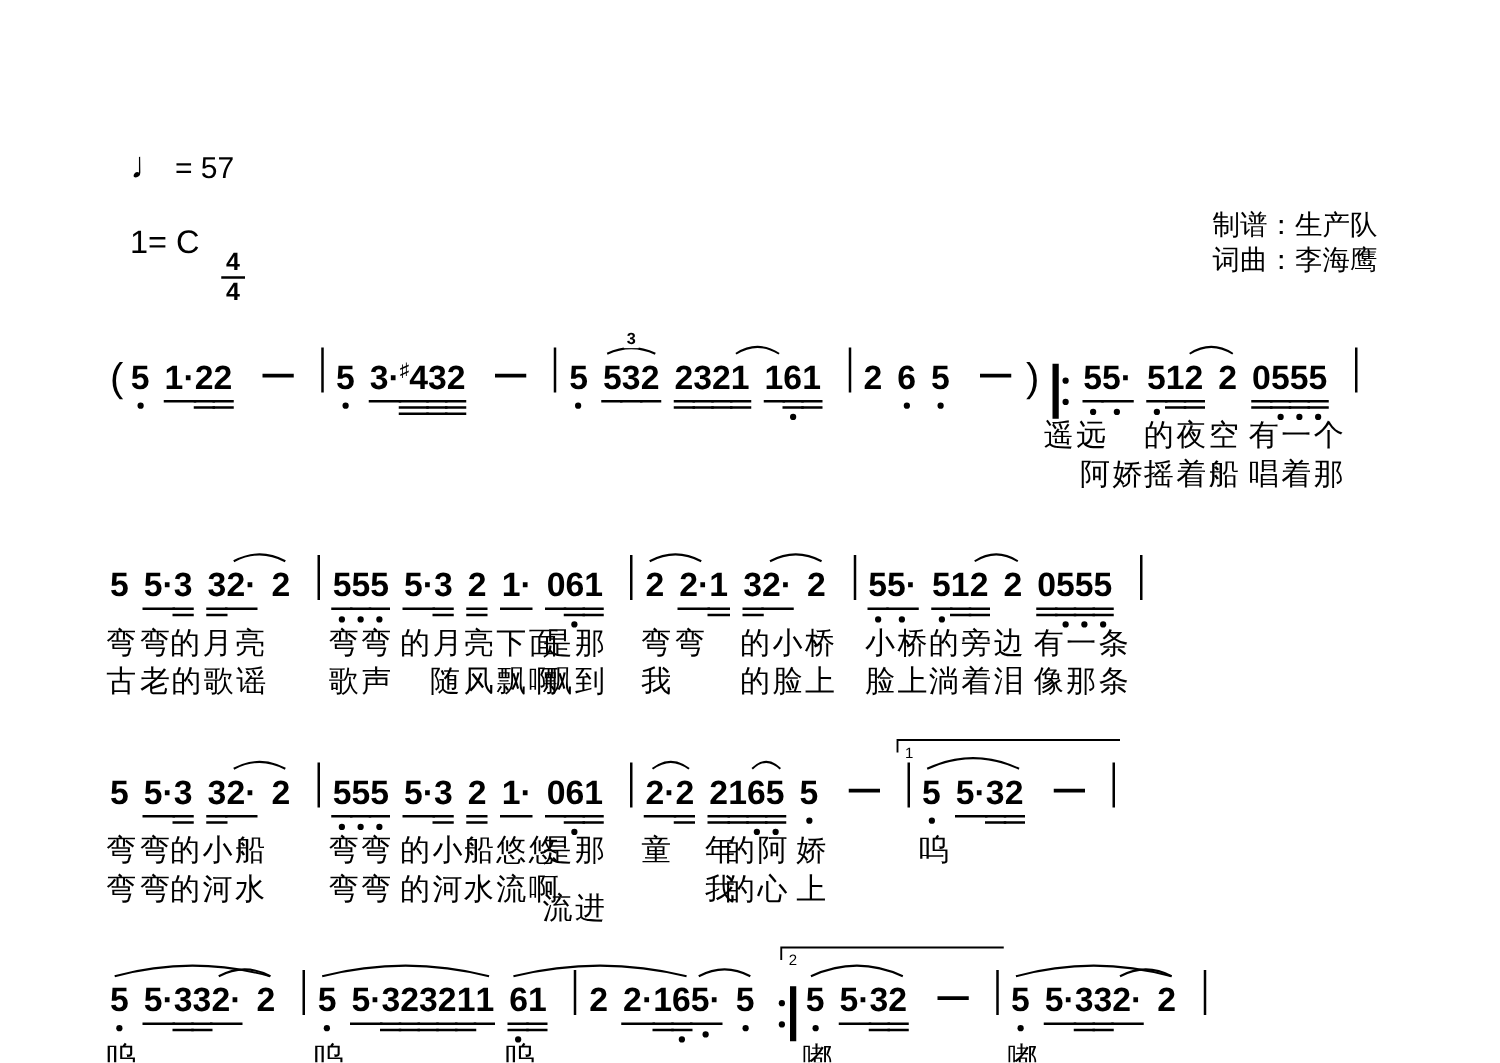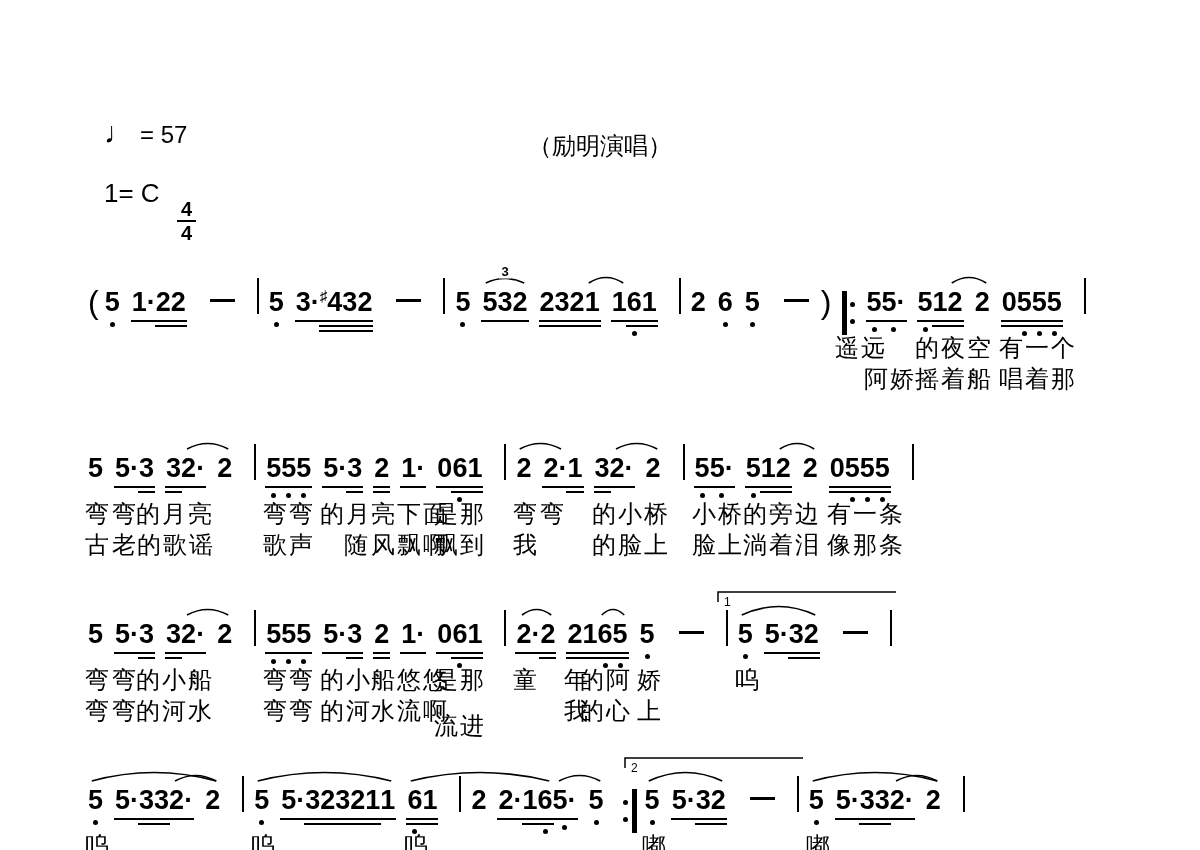--- a/index.html
+++ b/index.html
@@ -38,27 +38,30 @@
   svg.ov{position:absolute;left:0;top:0;pointer-events:none;}
 </style>
 </head>
 <body>
 
 <div class="page">
   <header>
     <div class="tempo">
       <span class="qnote">♩</span><span>= 57</span>
     </div>
-    <div class="subtitle">（励明演唱）</div>
     <div class="keysig">
       <span>1= C</span>
       <span class="frac">
         <b class="num">4</b>
         <b>4</b>
       </span>
+    </div>
+    <div class="credits">
+      <div>制谱：生产队</div>
+      <div>词曲：李海鹰</div>
     </div>
   </header>
   <main id="score">
       <div class="system rows2">
         <div class="notes-row"><span class="paren">(</span><span class="tk"><span class="nx">5</span><i class="od" style="bottom: -9px;"></i></span><span class="tk g"><span class="nx">1·</span><i class="ul ul1"></i></span><span class="tk g"><span class="nx">2</span><i class="ul ul1"></i><i class="ul ul2"></i></span><span class="tk"><span class="nx">2</span><i class="ul ul1"></i><i class="ul ul2"></i></span><span class="dash"></span><span class="bar"></span><span class="tk"><span class="nx">5</span><i class="od" style="bottom: -9px;"></i></span><span class="tk g"><span class="nx">3·</span><i class="ul ul1"></i></span><span class="tk g"><span class="acc">♯</span><span class="nx">4</span><i class="ul ul1"></i><i class="ul ul2"></i><i class="ul ul3"></i></span><span class="tk g"><span class="nx">3</span><i class="ul ul1"></i><i class="ul ul2"></i><i class="ul ul3"></i></span><span class="tk"><span class="nx">2</span><i class="ul ul1"></i><i class="ul ul2"></i><i class="ul ul3"></i></span><span class="dash"></span><span class="bar"></span><span class="tk"><span class="nx">5</span><i class="od" style="bottom: -9px;"></i></span><span class="tk g"><span class="nx">5</span><i class="ul ul1"></i></span><span class="tk g"><span class="nx">3</span><i class="ul ul1"></i></span><span class="tk"><span class="nx">2</span><i class="ul ul1"></i></span><span class="tk g"><span class="nx">2</span><i class="ul ul1"></i><i class="ul ul2"></i></span><span class="tk g"><span class="nx">3</span><i class="ul ul1"></i><i class="ul ul2"></i></span><span class="tk g"><span class="nx">2</span><i class="ul ul1"></i><i class="ul ul2"></i></span><span class="tk"><span class="nx">1</span><i class="ul ul1"></i><i class="ul ul2"></i></span><span class="tk g"><span class="nx">1</span><i class="ul ul1"></i></span><span class="tk g"><span class="nx">6</span><i class="ul ul1"></i><i class="ul ul2"></i><i class="od" style="bottom: -18px;"></i></span><span class="tk"><span class="nx">1</span><i class="ul ul1"></i><i class="ul ul2"></i></span><span class="bar"></span><span class="tk"><span class="nx">2</span></span><span class="tk"><span class="nx">6</span><i class="od" style="bottom: -9px;"></i></span><span class="tk"><span class="nx">5</span><i class="od" style="bottom: -9px;"></i></span><span class="dash"></span><span class="paren r">)</span><span class="rep"><i class="rthick"></i><i class="rdots"><b class="t"></b><b class="b"></b></i></span><span class="tk g"><span class="nx">5</span><i class="ul ul1"></i><i class="od" style="bottom: -13.5px;"></i></span><span class="tk"><span class="nx">5·</span><i class="ul ul1"></i><i class="od" style="bottom: -13.5px;"></i></span><span class="tk g"><span class="nx">5</span><i class="ul ul1"></i><i class="od" style="bottom: -13.5px;"></i></span><span class="tk g"><span class="nx">1</span><i class="ul ul1"></i><i class="ul ul2"></i></span><span class="tk"><span class="nx">2</span><i class="ul ul1"></i><i class="ul ul2"></i></span><span class="tk"><span class="nx">2</span></span><span class="tk g"><span class="nx">0</span><i class="ul ul1"></i><i class="ul ul2"></i></span><span class="tk g"><span class="nx">5</span><i class="ul ul1"></i><i class="ul ul2"></i><i class="od" style="bottom: -18px;"></i></span><span class="tk g"><span class="nx">5</span><i class="ul ul1"></i><i class="ul ul2"></i><i class="od" style="bottom: -18px;"></i></span><span class="tk"><span class="nx">5</span><i class="ul ul1"></i><i class="ul ul2"></i><i class="od" style="bottom: -18px;"></i></span><span class="bar"></span></div>
         <span class="lyr" style="left: 747px; top: 94px;">遥远</span>
         <span class="lyr" style="left: 827px; top: 94px;">的夜空</span>
         <span class="lyr" style="left: 911px; top: 94px;">有一个</span>
         <span class="lyr" style="left: 776px; top: 125px;">阿娇</span>
         <span class="lyr" style="left: 827px; top: 125px;">摇着船</span>

